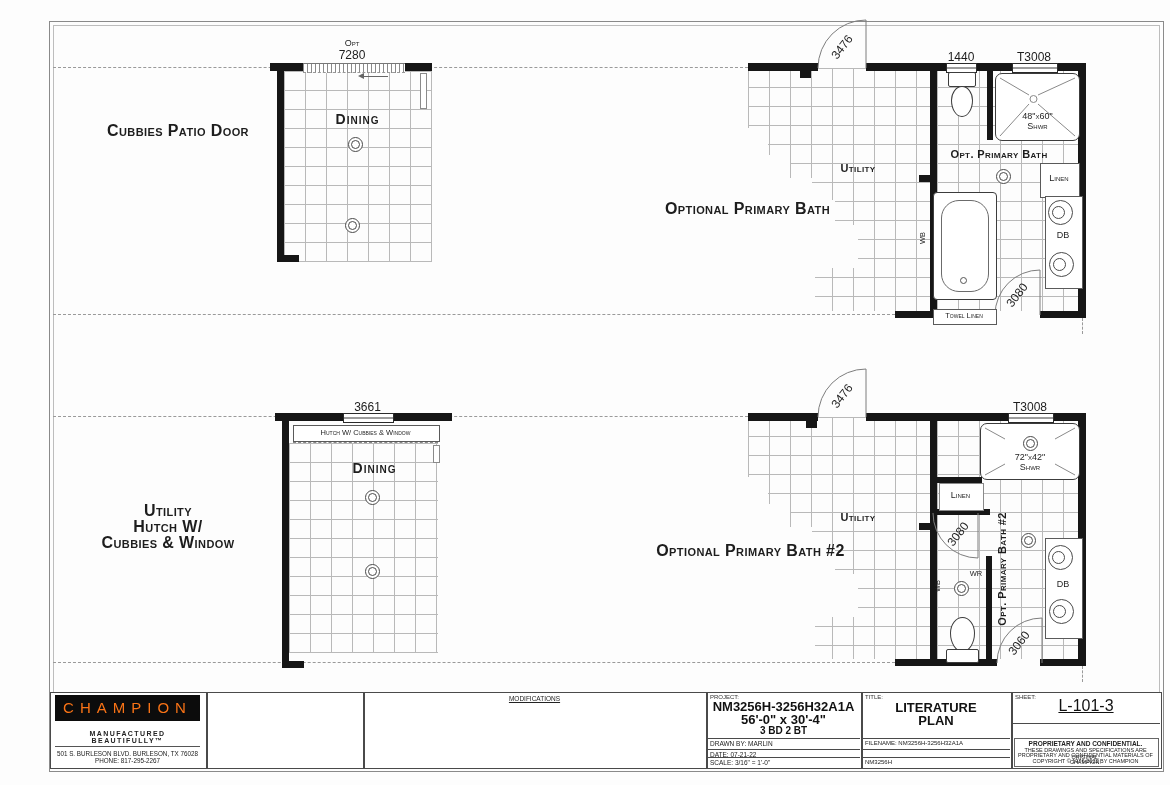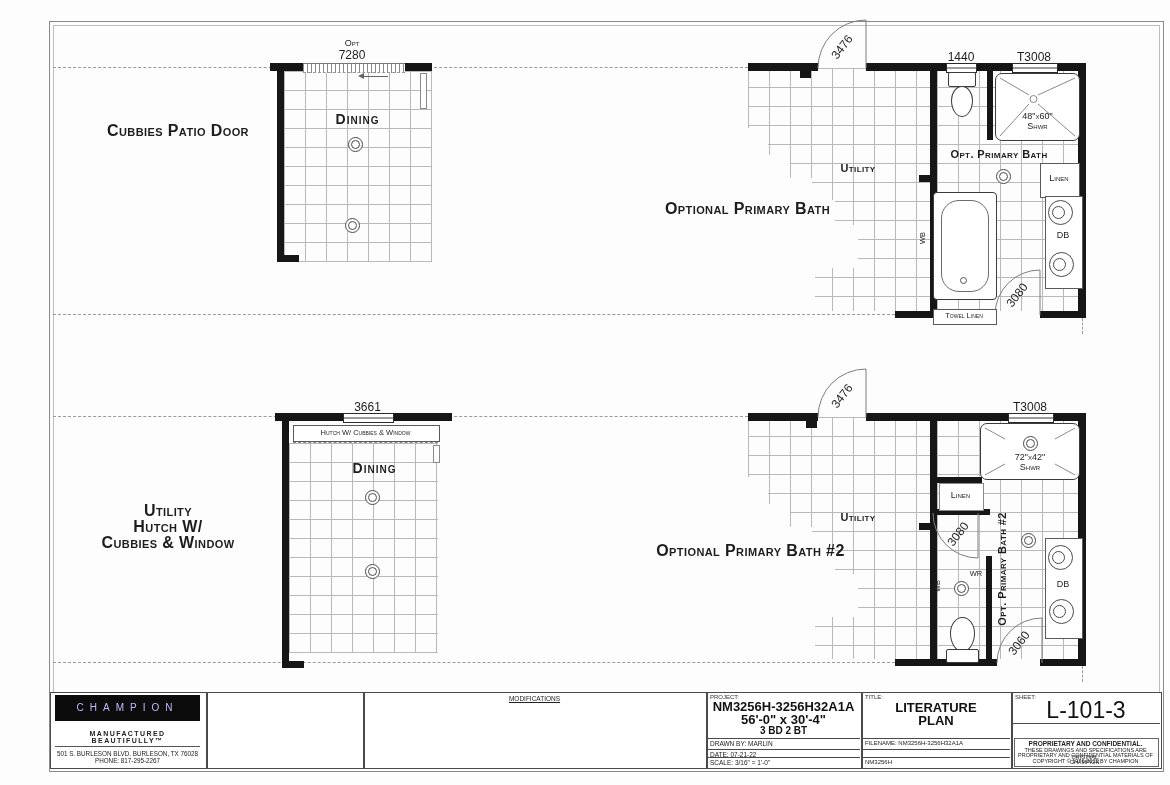--- a/index.html
+++ b/index.html
@@ -59,22 +59,22 @@
   .door{position:absolute;overflow:visible;}
   .door path,.door line{stroke:#7d7d7d;stroke-width:1;fill:none;}
   .arrowline{position:absolute;height:1px;background:#666;}
   .arrowhead{position:absolute;width:0;height:0;border-top:3px solid transparent;
     border-bottom:3px solid transparent;border-right:6px solid #666;}
   
   .tb{position:absolute;background:#fff;border:1px solid #4a4a4a;}
   .tb-row{position:absolute;border-top:1px solid #4a4a4a;font-size:6.5px;
     padding:1px 0 0 3px;color:#222;white-space:nowrap;overflow:hidden;}
   .tinylabel{position:absolute;font-size:6px;color:#333;white-space:nowrap;}
-  .champ-bar{position:absolute;background:#0c0c0c;color:#c4b5fd;text-align:center;
-    font-size:10px;letter-spacing:6px;font-weight:500;line-height:26px;}
+  .champ-bar{position:absolute;background:#0c0c0c;color:#f97316;text-align:center;
+    font-size:15px;letter-spacing:6px;font-weight:500;line-height:26px;}
   .champ-tag{position:absolute;text-align:center;font-size:7px;font-weight:700;letter-spacing:1.4px;color:#222;}
   .champ-addr{position:absolute;text-align:center;font-size:6.3px;color:#222;line-height:1.15;}
   .mods{position:absolute;text-align:center;font-size:6.5px;text-decoration:underline;color:#222;}
   .proj-line{position:absolute;text-align:center;font-weight:600;color:#111;white-space:nowrap;}
   .legal{position:absolute;text-align:center;color:#222;line-height:1.25;}
 </style>
 </head>
 <body>
 
 <div class="frame" style="left:49px;top:21px;width:1113px;height:749px;"></div>
@@ -268,19 +268,19 @@
 <div class="tb" style="left:862px;top:692px;width:148px;height:75px;"></div>
 <div class="tinylabel" style="left:865px;top:694px;">TITLE:</div>
 <div class="proj-line" style="left:862px;top:700px;width:148px;font-size:13px;">LITERATURE</div>
 <div class="proj-line" style="left:862px;top:713px;width:148px;font-size:13px;">PLAN</div>
 <div class="tb-row" style="left:862px;top:738px;width:145px;height:10px;font-size:6px;">FILENAME: NM3256H-3256H32A1A</div>
 <div class="tb-row" style="left:862px;top:749px;width:145px;height:7px;"></div>
 <div class="tb-row" style="left:862px;top:757px;width:145px;height:9px;font-size:6px;">NM3256H</div>
 
 <div class="tb" style="left:1012px;top:692px;width:148px;height:75px;"></div>
 <div class="tinylabel" style="left:1015px;top:694px;">SHEET:</div>
-<div class="proj-line" style="left:1012px;top:697px;width:148px;font-size:23px;font-weight:500;">L-101-3</div>
+<div class="proj-line" style="left:1012px;top:697px;width:148px;font-size:16px;font-weight:500;text-decoration:underline;">L-101-3</div>
 <div style="position:absolute;left:1012px;top:723px;width:148px;border-top:1px solid #4a4a4a;"></div>
 <div class="tb" style="left:1014px;top:738px;width:143px;height:27px;border-color:#666;"></div>
 <div class="legal" style="left:1014px;top:740px;width:143px;font-size:6.5px;font-weight:700;">PROPRIETARY AND CONFIDENTIAL.</div>
 <div class="legal" style="left:1014px;top:747px;width:143px;font-size:5.5px;">THESE DRAWINGS AND SPECIFICATIONS ARE ORIGINAL,</div>
 <div class="legal" style="left:1014px;top:752px;width:143px;font-size:5.5px;">PROPRIETARY AND CONFIDENTIAL MATERIALS OF CHAMPION.</div>
 <div class="legal" style="left:1014px;top:758px;width:143px;font-size:5.5px;">COPYRIGHT © 1976-2022 BY CHAMPION</div>
 
 </body></html>

